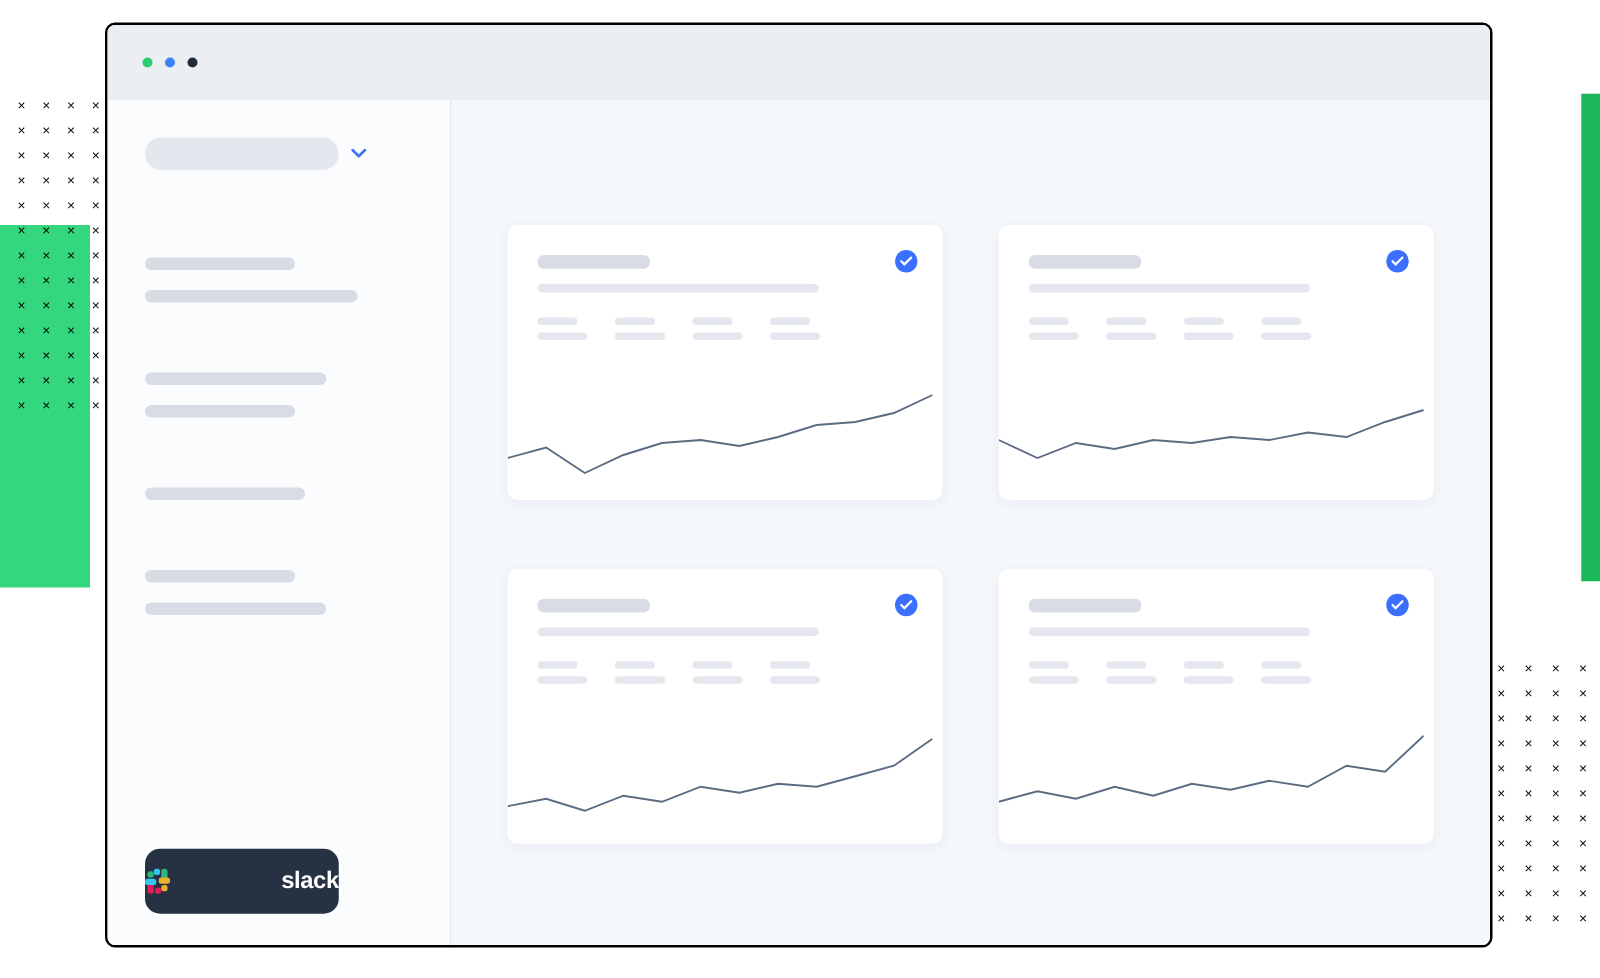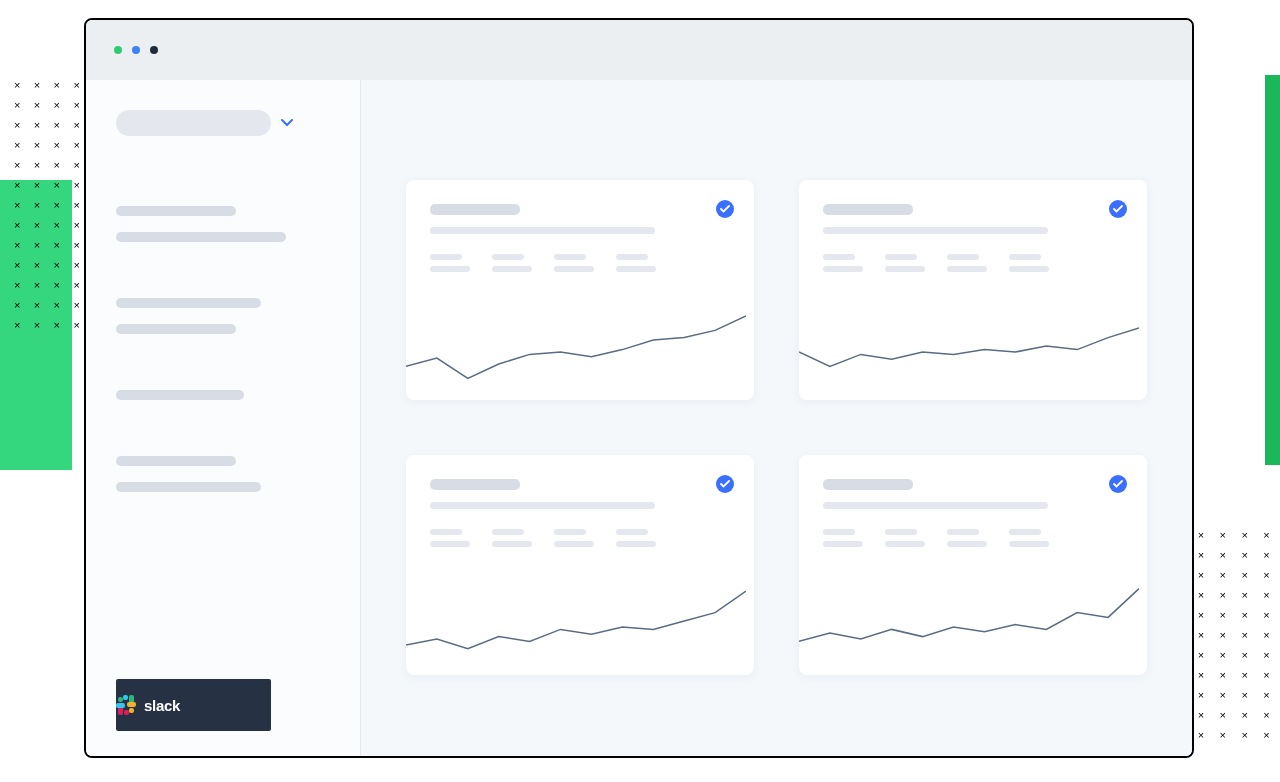--- a/index.html
+++ b/index.html
@@ -128,28 +128,28 @@
 .sb-line.w2 { width: 170px; }
 .sb-line.w3 { width: 145px; }
 .sb-line.w4 { width: 128px; }
 
 .sidebar-spacer { flex: 1; }
 
 .slack-btn {
   width: 155px;
   height: 52px;
   background: #263244;
-  border-radius: 2px;
+  border-radius: 12px;
   display: flex;
   align-items: center;
-  justify-content: flex-start;
+  justify-content: space-between;
   gap: 8px;
   color: #fff;
   font-weight: 700;
-  font-size: 15px;
+  font-size: 19px;
   letter-spacing: -0.3px;
 }
 .slack-logo { width: 20px; height: 20px; position: relative; }
 .slack-logo span { position: absolute; border-radius: 2px; }
 .sl-1 { width:5px; height:5px; top:0; left:7px; background:#36c5f0; border-radius:50% 50% 0 50%;}
 .sl-2 { width:5px; height:9px; top:0; left:13px; background:#2eb67d; border-radius:3px;}
 .sl-3 { width:9px; height:5px; top:7px; left:11px; background:#ecb22e; border-radius:3px;}
 .sl-4 { width:5px; height:5px; top:13px; left:13px; background:#ecb22e; border-radius:0 50% 50% 50%;}
 .sl-5 { width:5px; height:9px; top:11px; left:2px; background:#e01e5a; border-radius:3px;}
 .sl-6 { width:5px; height:5px; top:15px; left:8px; background:#e01e5a; border-radius:50% 0 50% 50%;}

